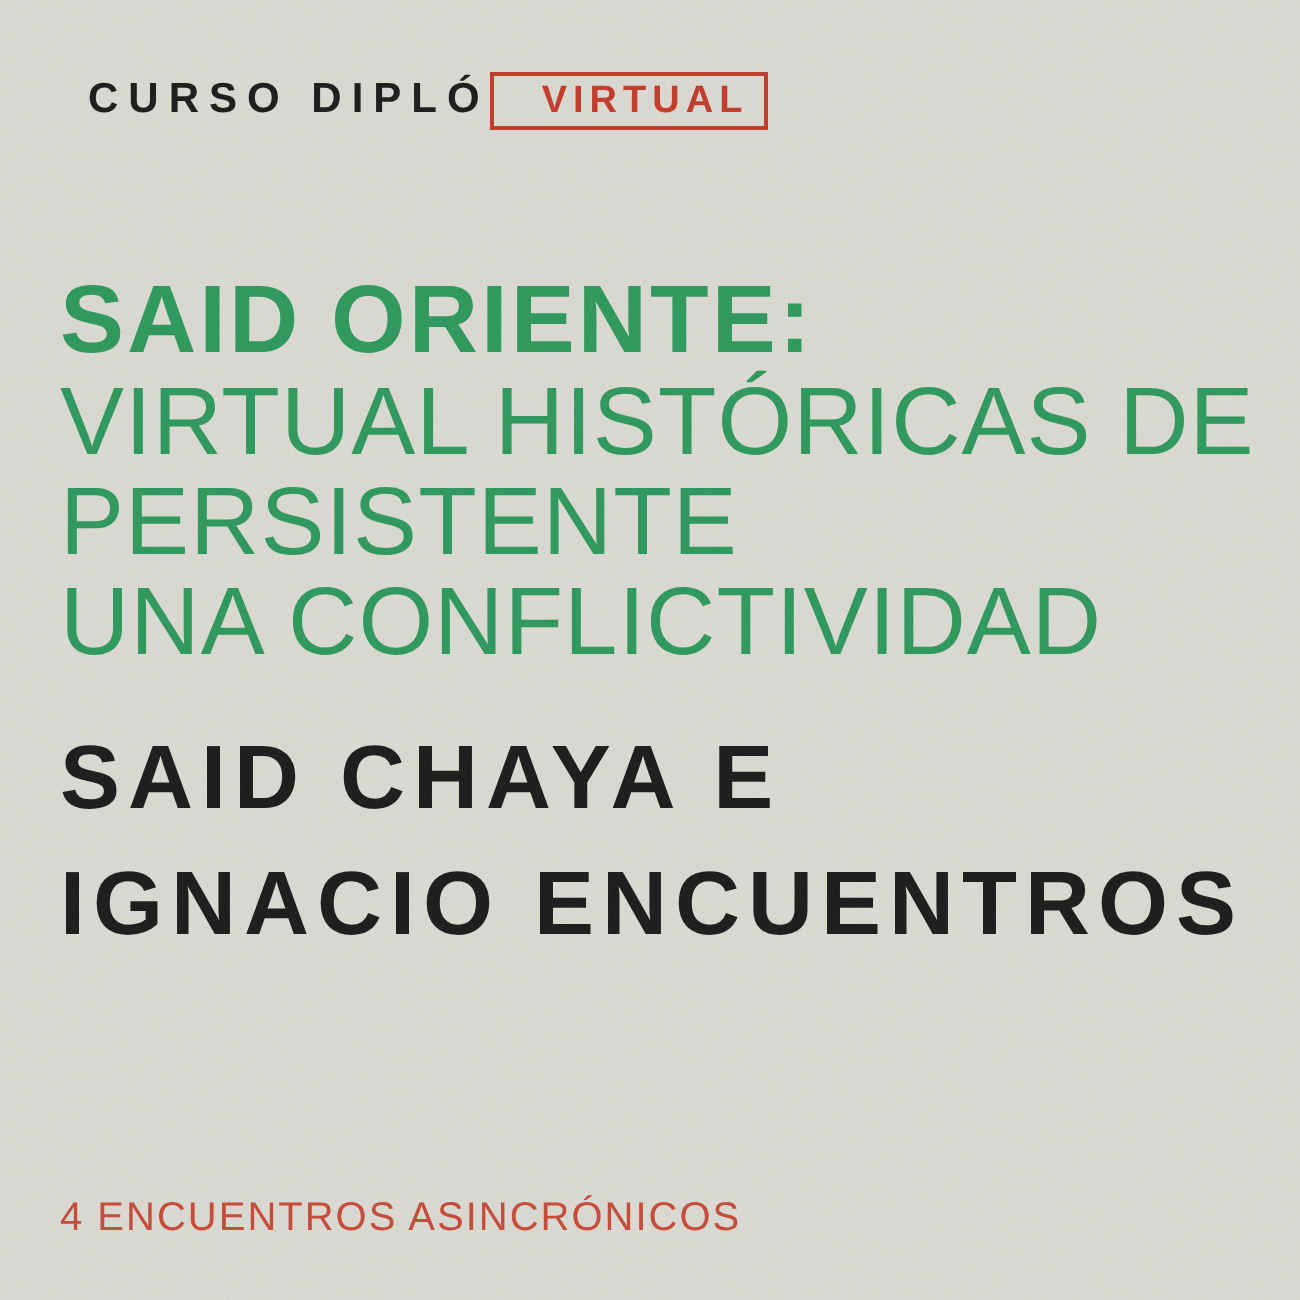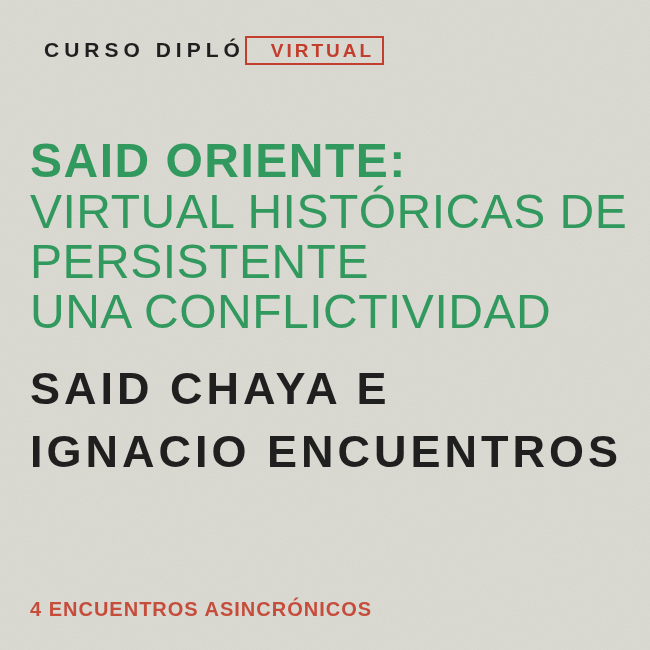--- a/index.html
+++ b/index.html
@@ -84,21 +84,21 @@
   .speakers .ln { display: block; }
 
   .footer-note {
     position: absolute;
     left: 30px;
     top: 598px;
     font-size: 20px;
     line-height: 22px;
     letter-spacing: 1px;
     color: #c94a38;
-    font-weight: 700;
+    font-weight: 400;
     text-align: right;
   }
 </style>
 </head>
 <body>
 
 <div class="poster">
 
   <div class="content">
     <div class="header">

